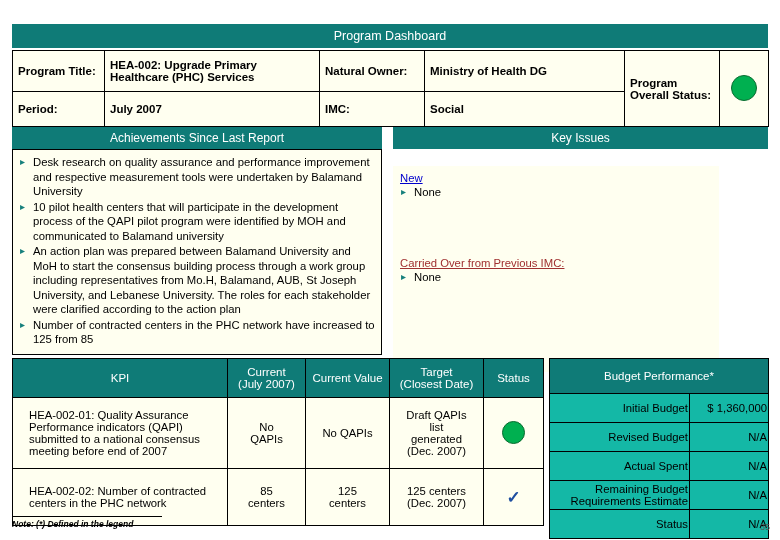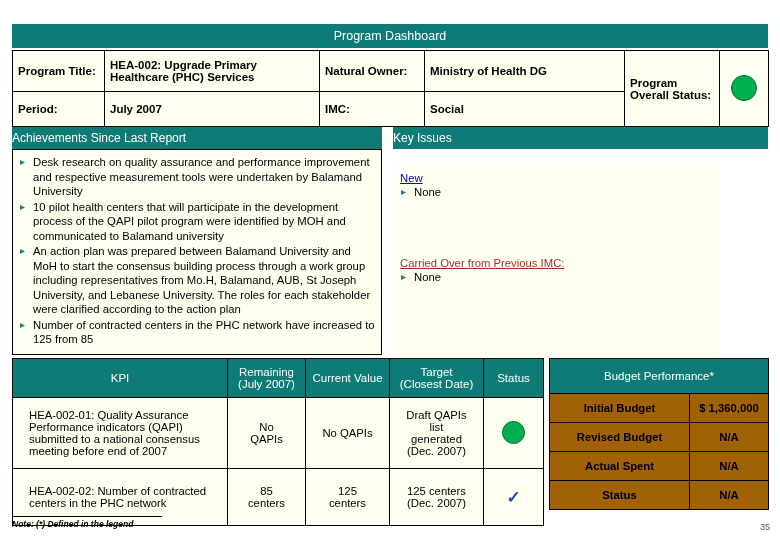--- a/index.html
+++ b/index.html
@@ -74,21 +74,21 @@
     background: #00b050;
     border: 1px solid #0a6b30;
   }
 
   
   .sec-hdr {
     position: absolute;
     background: #0f7b77;
     color: #ffffff;
     font-size: 12px;
-    text-align: left;
+    text-align: center;
     line-height: 22px;
     height: 22px;
   }
   #ach-hdr { left: 12px; top: 127px; width: 370px; }
   #ki-hdr  { left: 393px; top: 127px; width: 375px; }
 
   
   .panel {
     position: absolute;
     background: #fffff0;
@@ -190,27 +190,26 @@
   .bud th {
     background: #0f7b77;
     color: #ffffff;
     font-size: 11.5px;
     font-weight: normal;
     border: 1px solid #000000;
     height: 32px;
     vertical-align: middle;
   }
   .bud td {
-    background: #a16207;
+    background: #14b8a6;
     border: 1px solid #000000;
     font-size: 11.3px;
     height: 26px;
-    text-align: center;
-    vertical-align: middle;
-    font-weight: bold;
+    text-align: right;
+    vertical-align: middle;
   }
 
   
   .note {
     position: absolute;
     left: 12px;
     top: 519px;
     font-size: 8.5px;
     font-style: italic;
     font-weight: bold;
@@ -296,21 +295,21 @@
       <col style="width:215px">
       <col style="width:78px">
       <col style="width:84px">
       <col style="width:94px">
       <col style="width:60px">
     </colgroup>
     <tbody>
         <tr>
       <th>KPI</th>
       <th>
-        <span>Remaining</span><br>
+        <span>Current</span><br>
         <span>(July 2007)</span>
       </th>
       <th>Current Value</th>
       <th>
         <span>Target</span><br>
         <span>(Closest Date)</span>
       </th>
       <th>Status</th>
     </tr>
     <tr class="r1">
@@ -355,20 +354,24 @@
     </tr>
     <tr>
       <td>Revised Budget</td>
       <td>N/A</td>
     </tr>
     <tr>
       <td>Actual Spent</td>
       <td>N/A</td>
     </tr>
     <tr>
+      <td>Remaining Budget Requirements Estimate</td>
+      <td>N/A</td>
+    </tr>
+    <tr>
       <td>Status</td>
       <td>N/A</td>
     </tr>
   </tbody>
     </table>
 
   <div class="footline"></div>
   <div class="note">Note: (*) Defined in the legend</div>
   <div class="pageno">35</div>
 

